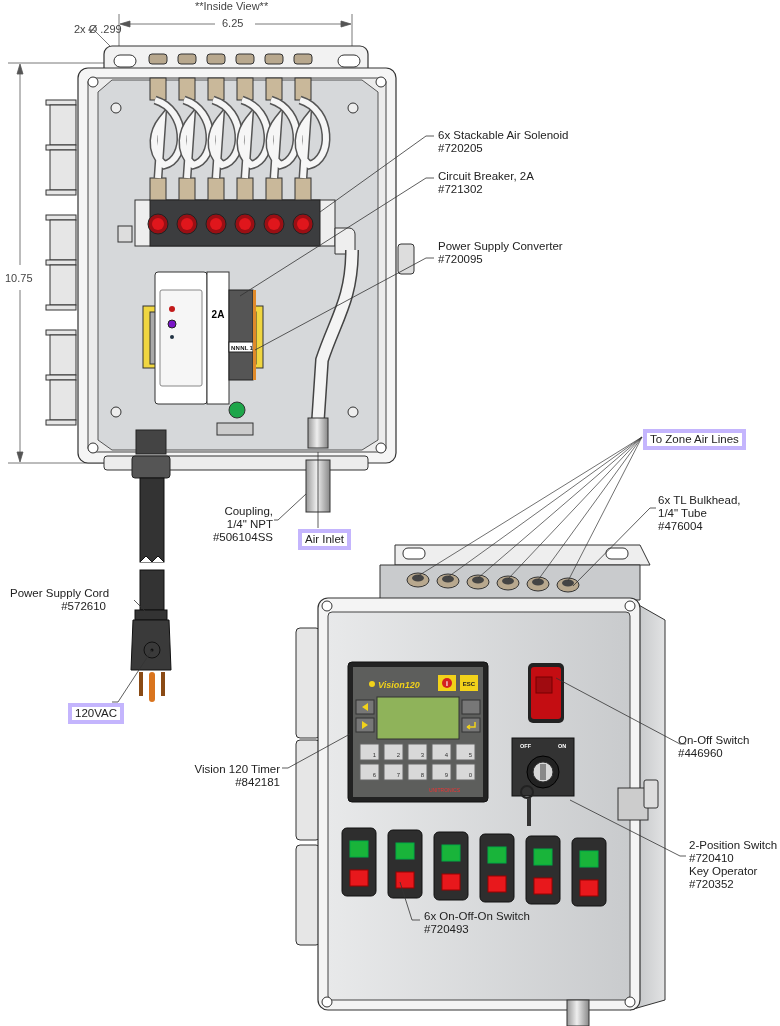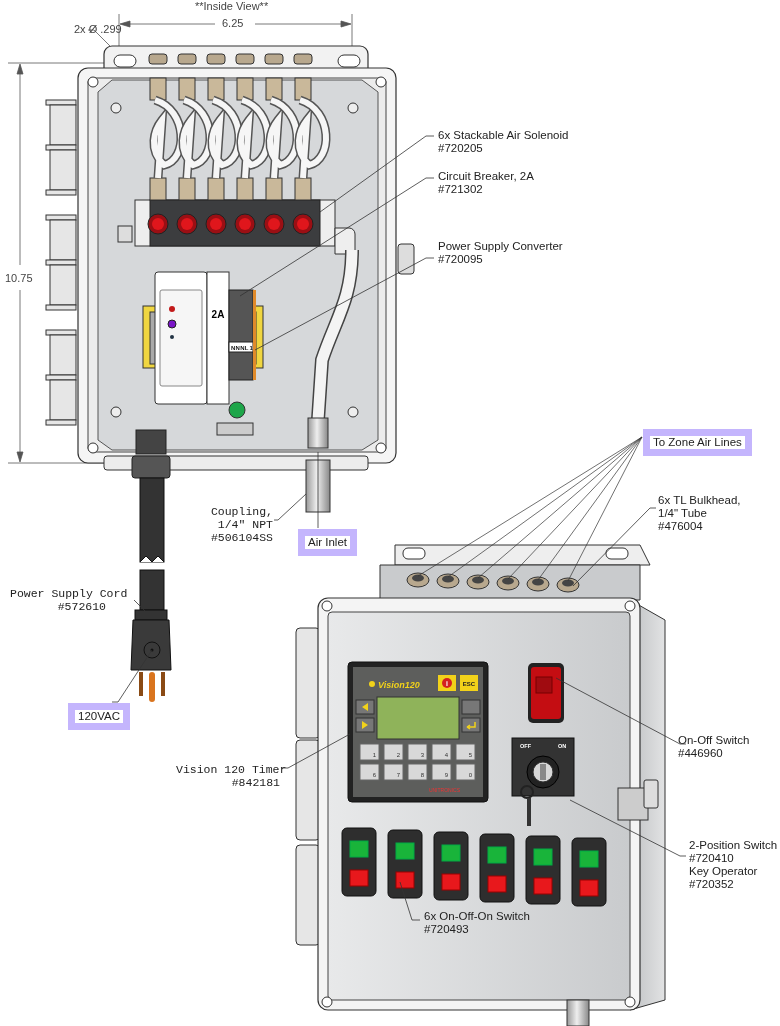--- a/index.html
+++ b/index.html
@@ -1,20 +1,20 @@
 <!DOCTYPE html>
 <html><head>
 <meta charset="utf-8">
 <style>
   html,body{margin:0;padding:0;background:#fff;}
   body{width:780px;height:1026px;position:relative;overflow:hidden;font-family:"Liberation Sans",sans-serif;color:#222;}
   svg{position:absolute;left:0;top:0;}
   .lbl{position:absolute;font-size:11.5px;line-height:13px;color:#222;white-space:nowrap;}
-  .lbl.r{text-align:right;font-family:Liberation Mono, monospace;}
-  .boxed{border:7px solid #c4b5fd;padding:0 3px;background:#fff;}
+  .lbl.r{text-align:right;}
+  .boxed{border:4px solid #c4b5fd;padding:0 3px;background:#fff;}
   .dim{position:absolute;font-size:11px;color:#444;white-space:nowrap;}
 </style>
 </head>
 <body>
 
 <svg width="780" height="1026" viewBox="0 0 780 1026">
   <defs>
     <linearGradient id="tubeg" x1="0" x2="1">
       <stop offset="0" stop-color="#bbb"></stop>
         <stop offset=".5" stop-color="#fff"></stop>

